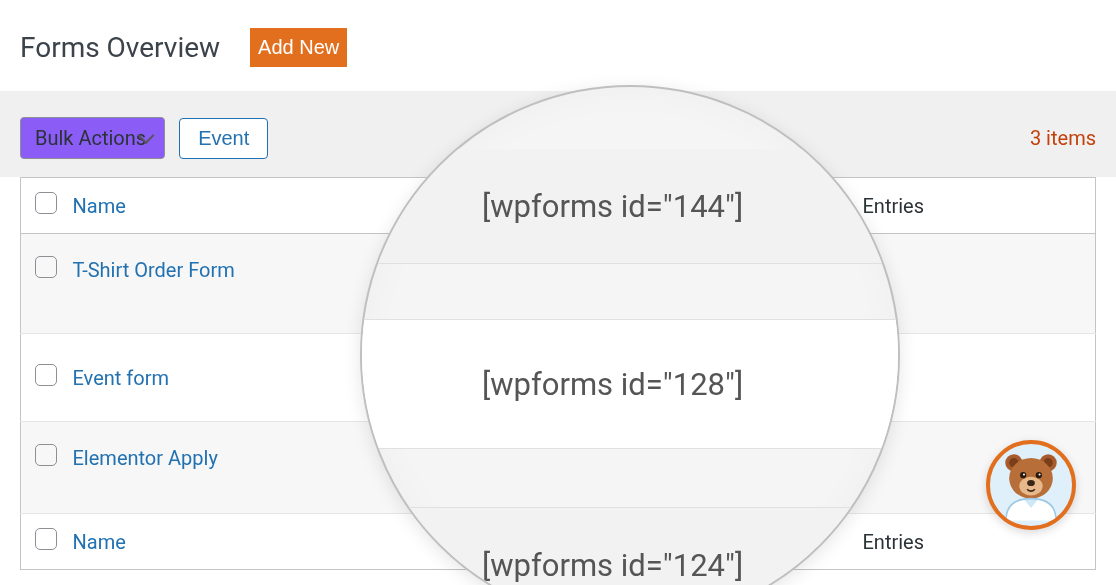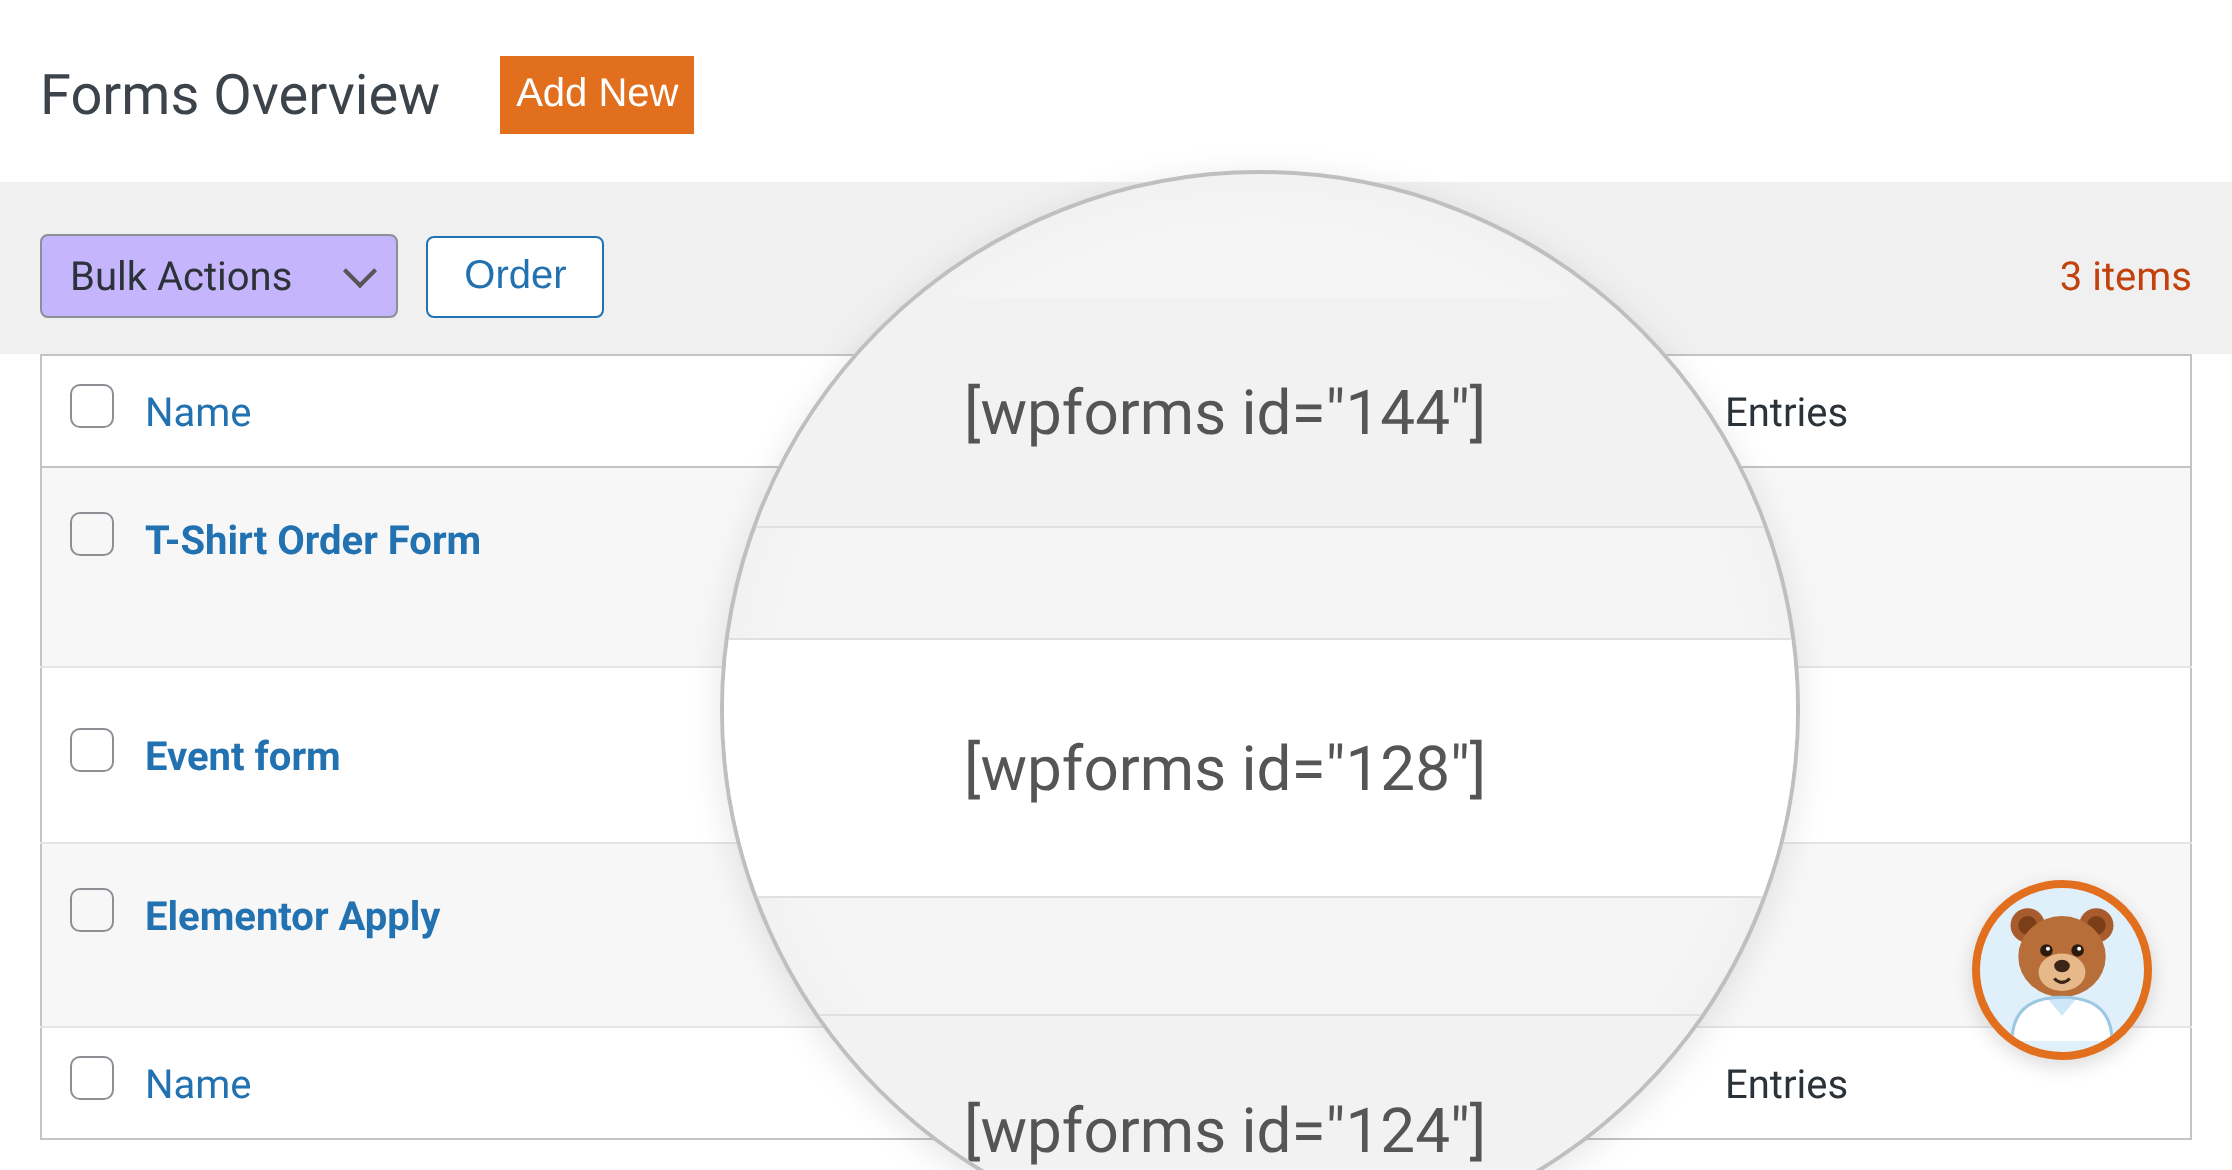--- a/index.html
+++ b/index.html
@@ -40,24 +40,24 @@
     justify-content: space-between;
     align-items: center;
   }
   .toolbar-left {
     display: flex;
     gap: 14px;
     align-items: center;
   }
   .bulk-select {
     border: 1px solid #8c8f94;
-    background: #c4b5fd;
+    background: #8b5cf6;
     font-size: 20px;
     color: #2c3338;
-    padding: 8px 52px 8px 14px;
+    padding: 8px 18px 8px 14px;
     border-radius: 4px;
     cursor: pointer;
     position: relative;
     display: flex;
     align-items: center;
   }
   .bulk-select::after {
     content: "";
     position: absolute;
     right: 12px;
@@ -119,21 +119,21 @@
   .list-table tbody tr:nth-child(2) td { padding-top: 30px; padding-bottom: 30px; }
   .list-table tbody tr:nth-child(3) td { padding-bottom: 42px; }
   .cb {
     width: 22px; height: 22px;
     border: 1.5px solid #8c8f94;
     border-radius: 5px;
     display: inline-block;
     cursor: pointer;
   }
   .link-blue { color: #2271b1; cursor: pointer; }
-  .link-blue.bold { font-weight: 700; }
+  .link-blue.bold { font-weight: 400; }
   .th-link { color: #2271b1; font-weight: 400; text-align: center; }
   .shortcode-text { color: #555; font-family: inherit; }
 
   
   .magnifier {
     position: absolute;
     left: 360px;
     top: 85px;
     width: 540px;
     height: 540px;
@@ -180,21 +180,21 @@
 <div class="page-header">
   <h1 class="page-title">Forms Overview</h1>
   <button class="btn-add-new">Add New</button>
 </div>
 
 <div class="toolbar-area">
   <div class="toolbar-left">
     <div class="bulk-select">
       <span>Bulk Actions</span>
     </div>
-    <button class="btn-apply">Order</button>
+    <button class="btn-apply">Event</button>
   </div>
   <div class="items-count">3 items</div>
 </div>
 
 <table class="list-table">
   <thead>
     <tr>
       <th><span class="cb"></span></th>
       <th class="col-name"><span class="th-link">Name</span></th>
       <th class="col-shortcode"></th>

